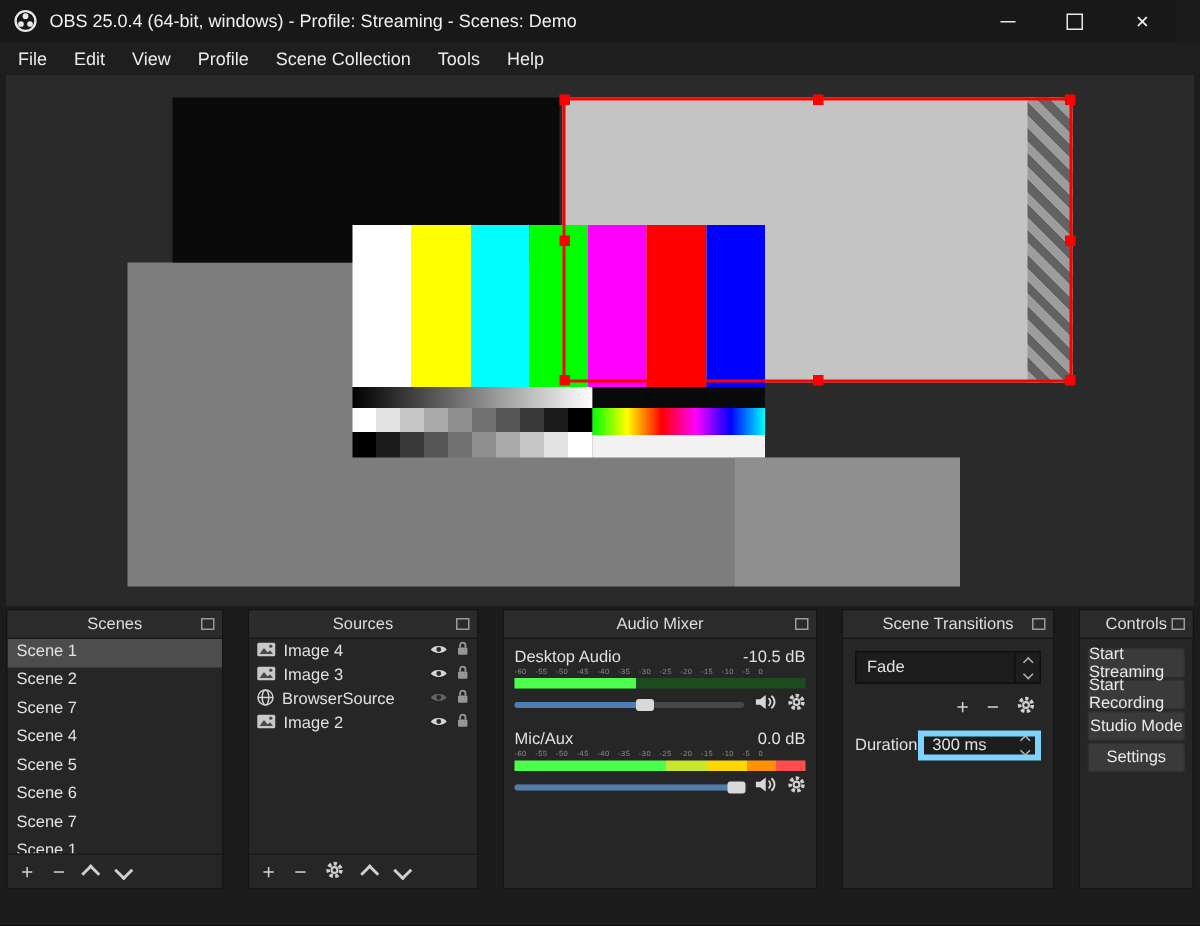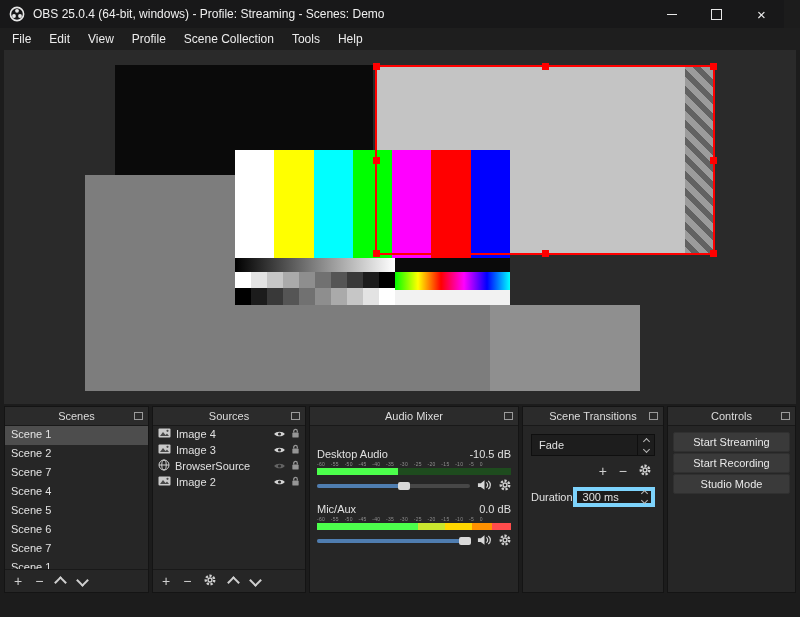--- a/index.html
+++ b/index.html
@@ -34,42 +34,42 @@
   .cb-right{flex:1;display:flex;flex-direction:column;}
   .grad1{height:14px;background:linear-gradient(to right,#000,#fff);}
   .steps1{height:16px;background:linear-gradient(to right,#fff 0 10%,#e3e3e3 10% 20%,#c6c6c6 20% 30%,#aaa 30% 40%,#8e8e8e 40% 50%,#717171 50% 60%,#555 60% 70%,#393939 70% 80%,#1c1c1c 80% 90%,#000 90% 100%);}
   .steps2{height:17px;background:linear-gradient(to right,#000 0 10%,#1c1c1c 10% 20%,#393939 20% 30%,#555 30% 40%,#717171 40% 50%,#8e8e8e 50% 60%,#aaa 60% 70%,#c6c6c6 70% 80%,#e3e3e3 80% 90%,#fff 90% 100%);}
   .dark-strip{height:14px;background:#0a0a0a;}
   .rainbow{height:18px;background:linear-gradient(to right,#00ff00,#ffff00,#ff0000,#ff00ff,#0000ff,#00ffff);}
   .white-strip{height:15px;background:#f2f2f2;}
   .selection{left:371px;top:15px;width:340px;height:190px;border:2px solid #ff0000;box-sizing:border-box;background:transparent;}
   .handle{position:absolute;width:7px;height:7px;background:#ff0000;}
   
-  .docks{position:absolute;top:406px;left:0;right:0;height:187px;display:flex;gap:3px;padding:0 4px;box-sizing:border-box;}
+  .docks{position:absolute;top:406px;left:0;right:0;height:187px;display:flex;gap:16px;padding:0 4px;box-sizing:border-box;}
   .dock{background:#262626;border:1px solid #141414;box-sizing:border-box;display:flex;flex-direction:column;}
   .dock-header{height:18px;min-height:18px;position:relative;display:flex;align-items:center;justify-content:center;
     font-size:11px;color:#dcdcdc;background:#2b2b2b;border-bottom:1px solid #191919;}
   .float-icon{position:absolute;right:5px;top:5px;width:7px;height:6px;border:1px solid #9a9a9a;}
   .dock-list{flex:1;overflow:hidden;}
   .row{height:19px;line-height:16px;padding:0 6px;font-size:11px;color:#e2e2e2;white-space:nowrap;overflow:hidden;}
   .row.selected{background:#4d4d4d;}
   .dock-toolbar{height:22px;min-height:22px;border-top:1px solid #191919;display:flex;align-items:center;gap:13px;padding:0 9px;font-size:14px;color:#cfcfcf;}
   .tb-glyph{line-height:1;cursor:default;}
   .chev{width:7px;height:7px;border-left:2px solid #cfcfcf;border-top:2px solid #cfcfcf;display:inline-block;}
   .chev.up{transform:rotate(45deg);margin-top:3px;}
   .chev.down{transform:rotate(225deg);margin-top:-2px;}
   .chev-s{width:4px;height:4px;border-left:1.4px solid #b8b8b8;border-top:1.4px solid #b8b8b8;display:block;}
   .chev-s.up{transform:rotate(45deg);}
   .chev-s.down{transform:rotate(225deg);}
   
   .src-row{display:flex;align-items:center;gap:5px;height:16px;padding:0 5px;font-size:11px;}
   .src-name{flex:1;white-space:nowrap;overflow:hidden;}
   .dim{opacity:.35;}
   
-  .mixer-body{flex:1;padding:5px 7px;overflow:hidden;margin-top:16px;}
+  .mixer-body{flex:1;padding:5px 7px;overflow:hidden;}
   .channel{margin-bottom:7px;}
   .ch-head{display:flex;justify-content:space-between;font-size:11px;height:14px;line-height:14px;}
   .ticks{font-size:5px;color:#8f8f8f;height:7px;line-height:7px;white-space:nowrap;overflow:hidden;word-spacing:4px;letter-spacing:.3px;}
   .meter{height:7px;background:#1e4b1e;position:relative;margin-bottom:2px;}
   .meter-fill{position:absolute;left:0;top:0;bottom:0;background:#4cff4c;}
   .meter.hot{background:linear-gradient(to right,#4cff4c 0 52%,#c9e62e 52% 66%,#ffd700 66% 80%,#ff9100 80% 90%,#ff4c4c 90% 100%);}
   .slider-row{display:flex;align-items:center;gap:7px;height:18px;margin-top:2px;}
   .slider{position:relative;flex:1;height:16px;}
   .track{position:absolute;left:0;right:0;top:6px;height:4px;background:#474747;border-radius:2px;}
   .track-fill{position:absolute;left:0;top:6px;height:4px;background:#4f7db0;border-radius:2px;}
@@ -376,18 +376,19 @@
 
     <section class="dock" style="flex:1">
       <div class="dock-header">
         <span>Controls</span>
         <span class="float-icon"></span>
       </div>
       <div class="ctl-body">
         <div class="ctl-btn">Start Streaming</div>
         <div class="ctl-btn">Start Recording</div>
         <div class="ctl-btn">Studio Mode</div>
+        <div class="ctl-btn">Settings</div>
       </div>
     </section>
   </div>
 
 
 </div>
 
 </body></html>

